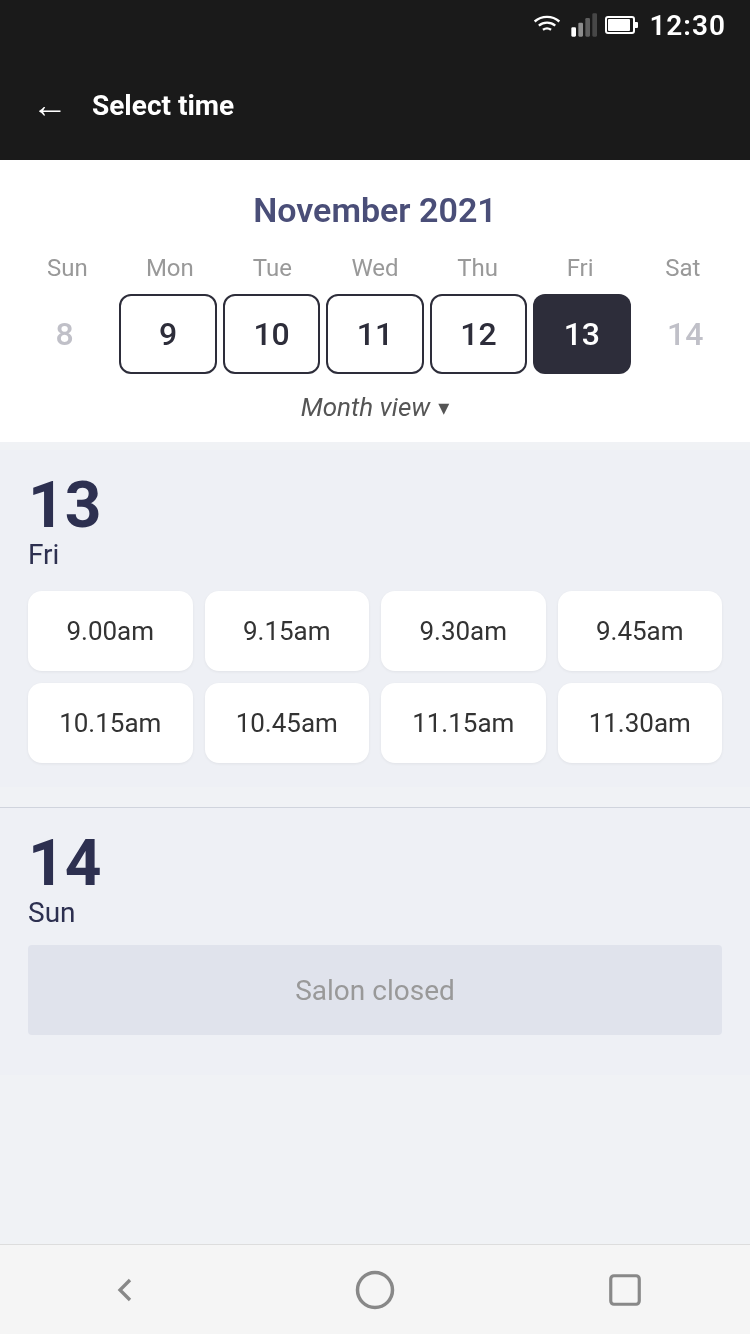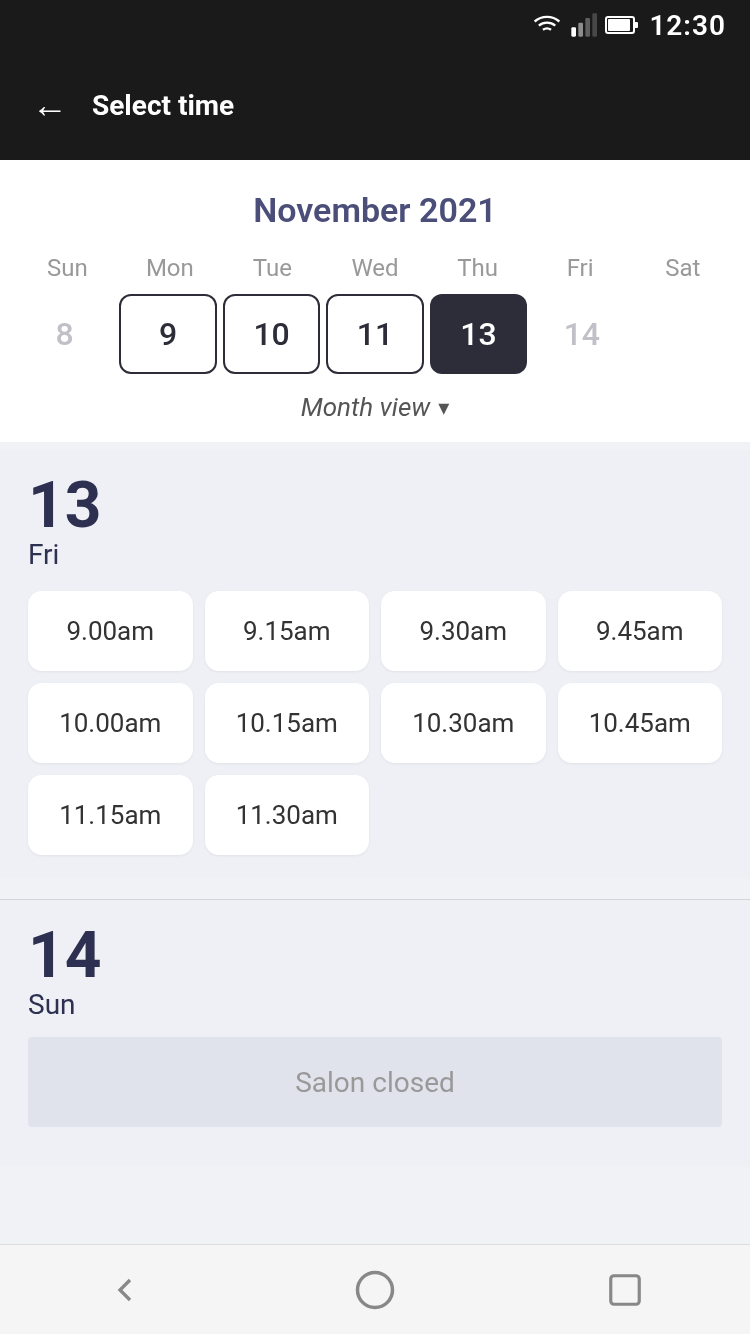--- a/index.html
+++ b/index.html
@@ -270,43 +270,42 @@
     <span class="weekday">Thu</span>
     <span class="weekday">Fri</span>
     <span class="weekday">Sat</span>
   </div>
 
   <div class="calendar-row">
     <div class="cal-day inactive">8</div>
     <div class="cal-day active-border">9</div>
     <div class="cal-day active-border">10</div>
     <div class="cal-day active-border">11</div>
+    <div class="cal-day active-border">12</div>
     <div class="cal-day selected">13</div>
     <div class="cal-day inactive">14</div>
   </div>
 
   <div class="month-view-toggle">
     <span class="month-view-label">Month view</span>
     <span class="chevron">▾</span>
   </div>
 </div>
 
 <div class="time-section">
   <div class="day-header">
     <span class="day-number">13</span>
     <span class="day-name">Fri</span>
   </div>
   <div class="time-grid">
     <div class="time-slot">9.00am</div>
     <div class="time-slot">9.15am</div>
     <div class="time-slot">9.30am</div>
     <div class="time-slot">9.45am</div>
-    <div class="time-slot">10.00am</div>
     <div class="time-slot">10.15am</div>
-    <div class="time-slot">10.30am</div>
     <div class="time-slot">10.45am</div>
     <div class="time-slot">11.15am</div>
     <div class="time-slot">11.30am</div>
   </div>
 </div>
 
 <div class="section-divider"></div>
 
 <div class="closed-section">
   <div class="closed-day-header day-header">

